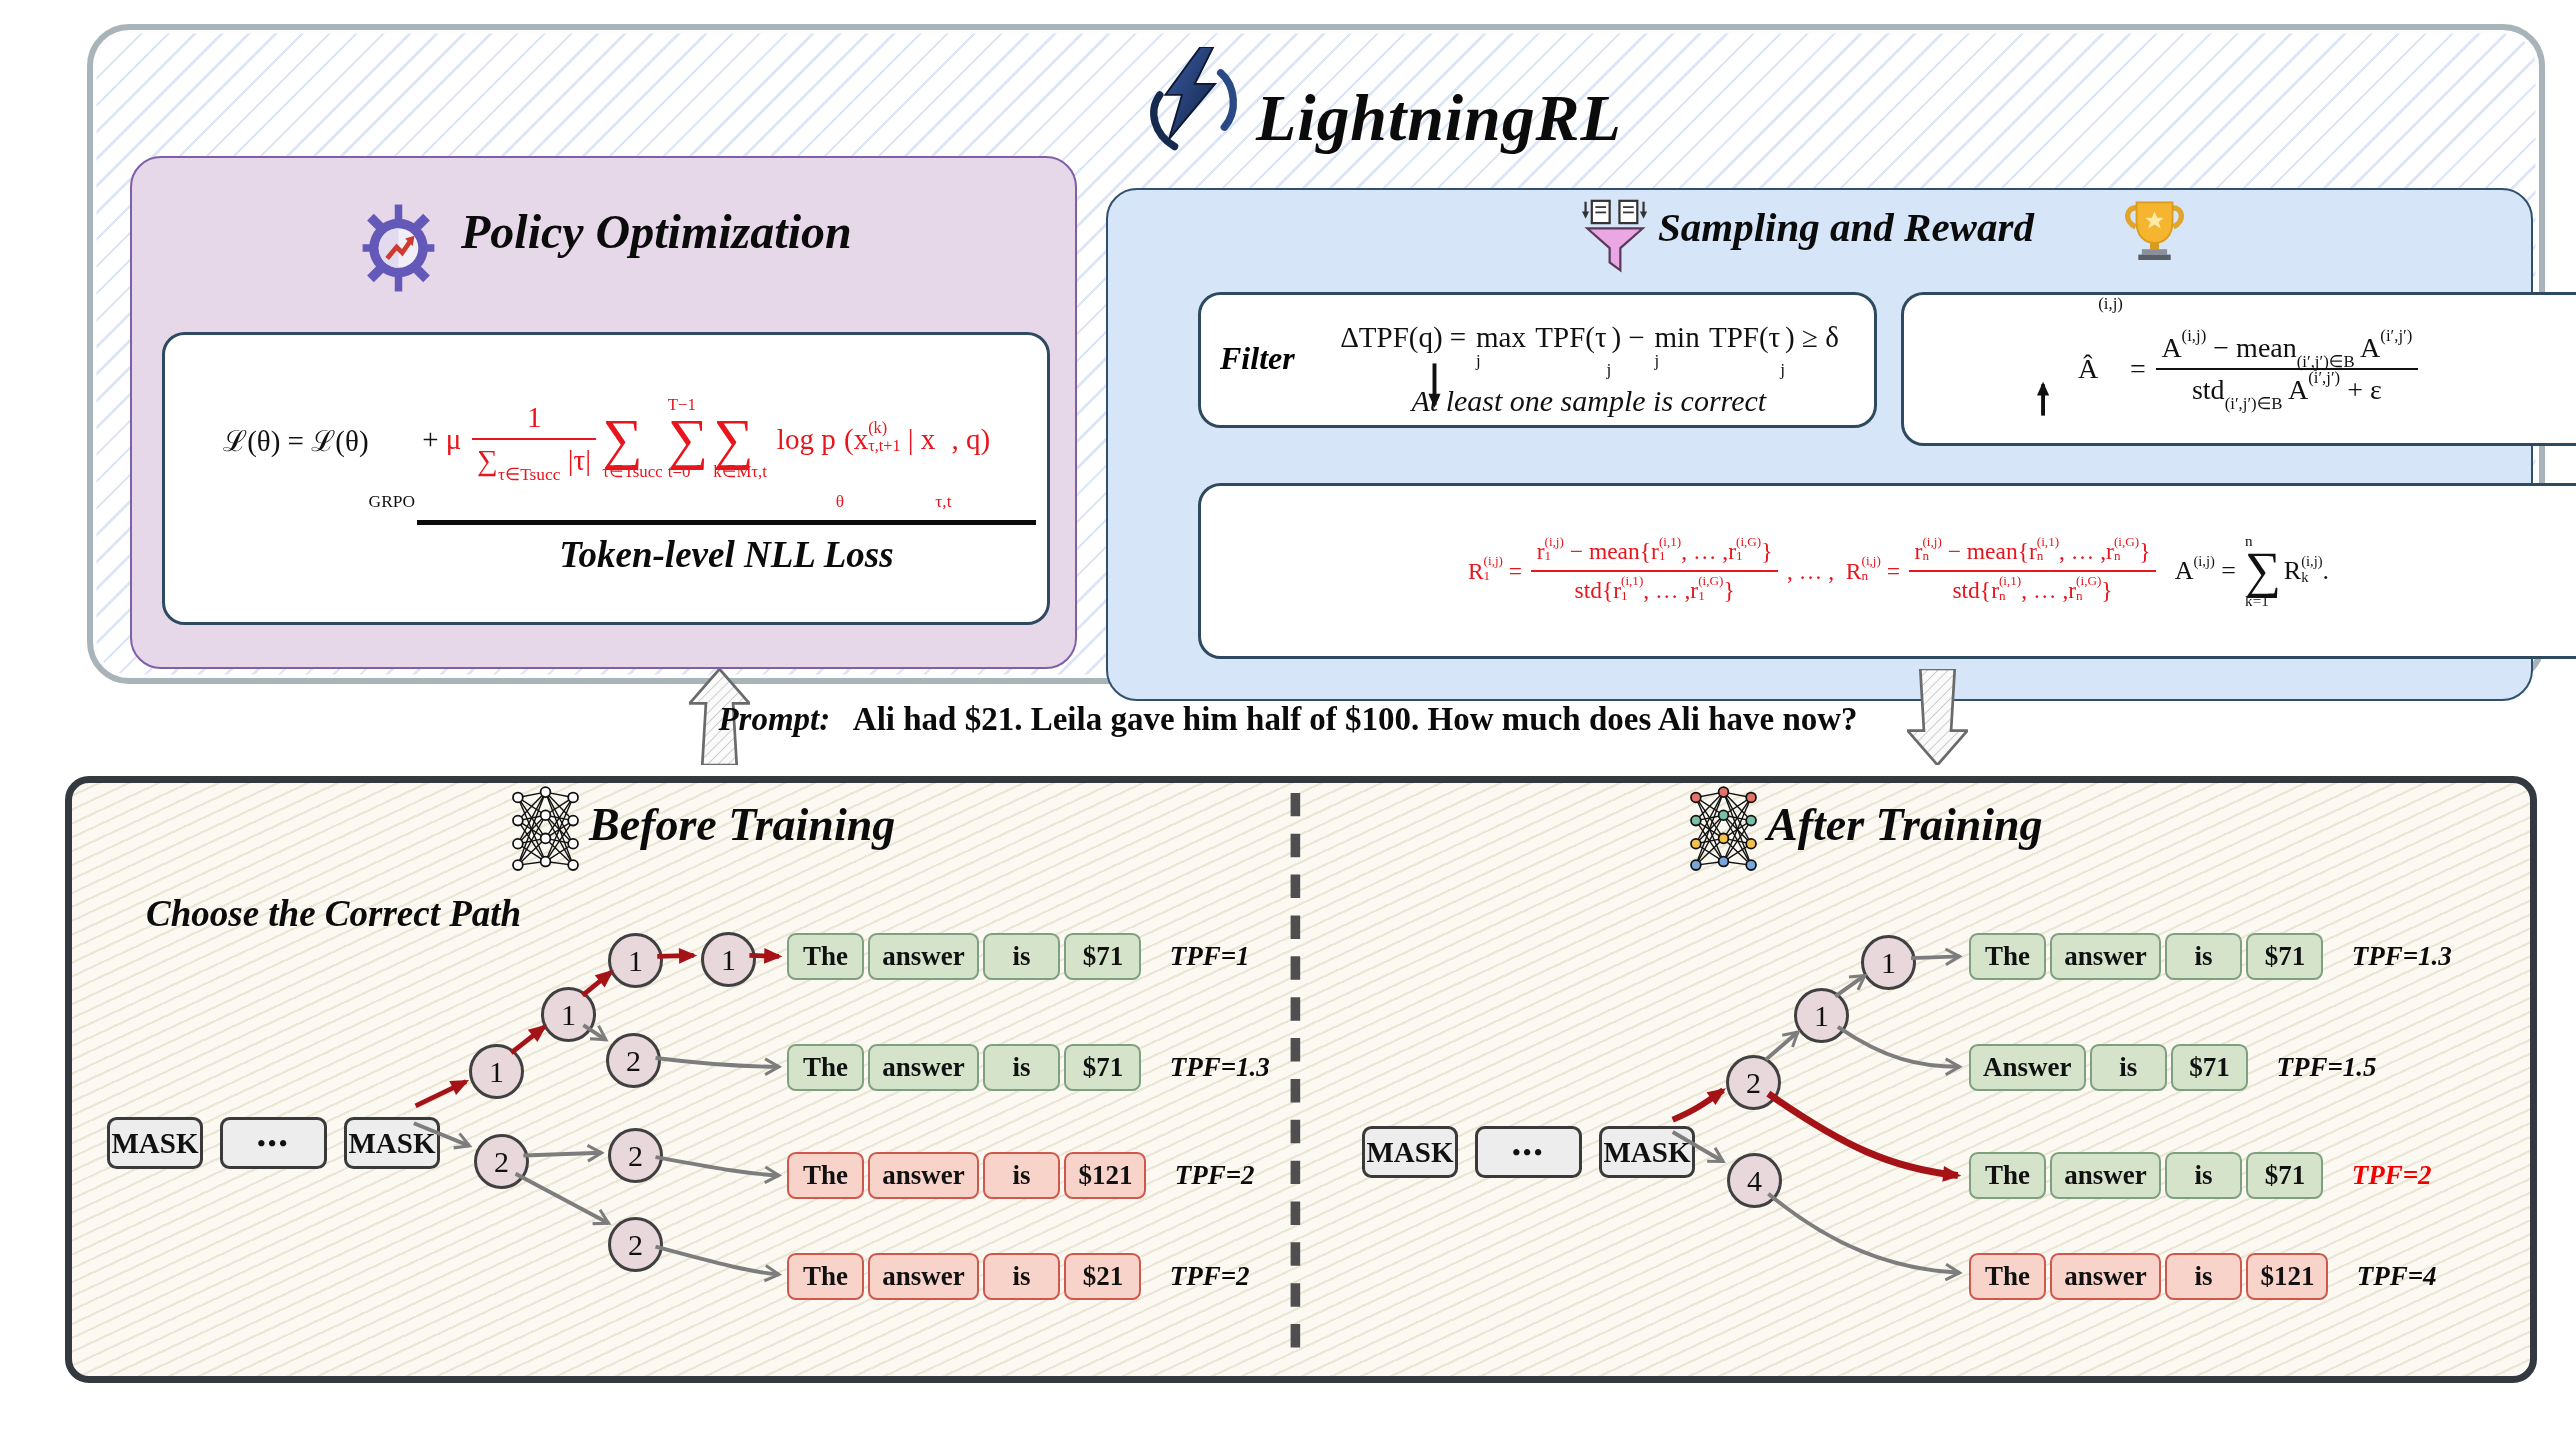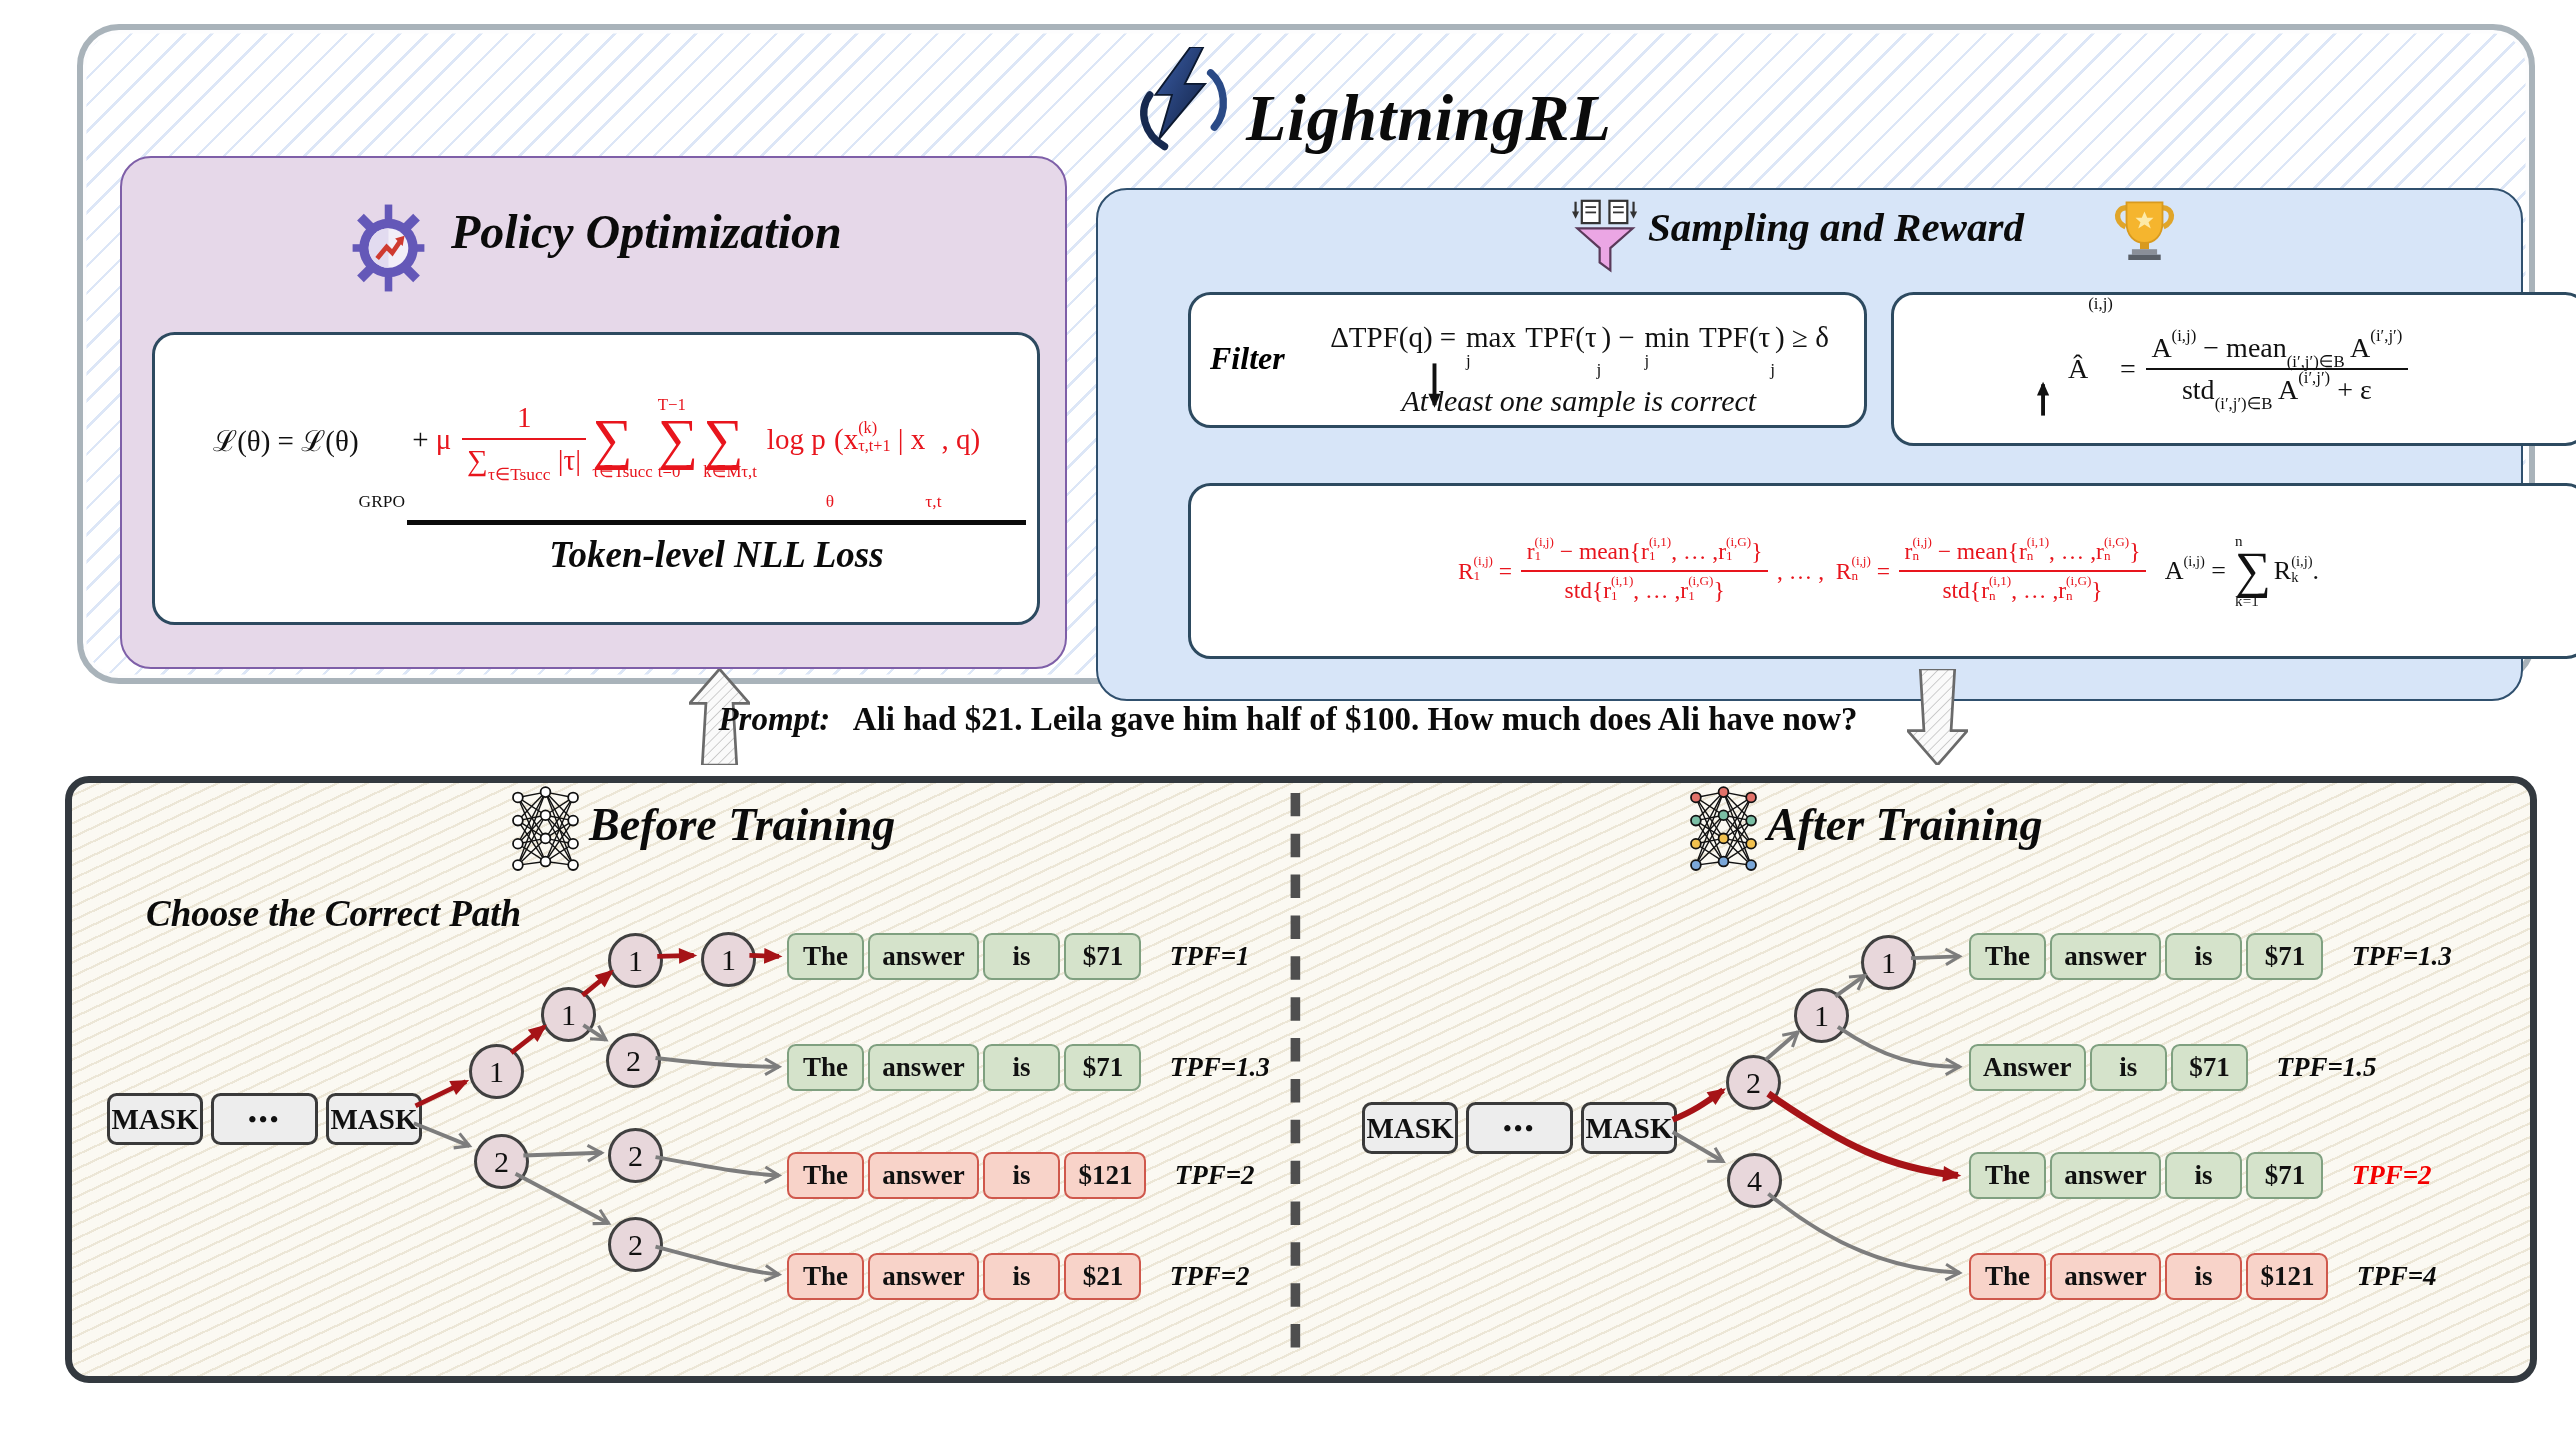--- a/index.html
+++ b/index.html
@@ -1,21 +1,21 @@
 <!DOCTYPE html>
 <html style="font-size:14px"><head>
 <meta charset="utf-8">
 <style>
   html,body{margin:0;padding:0;background:#fff;}
   body{font-family:"Liberation Serif", serif; width:2576px; height:1438px; overflow:hidden;}
   .canvas{position:relative;width:2576px;height:1438px;background:#fff;}
   .abs{position:absolute;}
 
   
-  .top-box{position:absolute;left:77px;top:24px;width:2446px;height:648px;
+  .top-box{position:absolute;left:87px;top:24px;width:2446px;height:648px;
     border:6px solid #a9b3ba;border-radius:42px;
     background:#fff repeating-linear-gradient(135deg, rgba(150,180,230,0) 0 16.5px, rgba(150,180,230,.33) 16.5px 19px);
     box-shadow:inset 0 0 0 3.5px #fdfdfe;}
   .logo-title{position:absolute;left:1163px;top:50px;font-size:66px;font-weight:bold;font-style:italic;color:#0b0b0b;letter-spacing:0.9px;}
   .panel{position:absolute;border-radius:31px;}
   .policy{left:37px;top:126px;width:943px;height:509px;background:#e6d8e9;border:2.6px solid #7e5fa8;}
   .sampling{left:1013px;top:126px;width:1423px;height:509px;background:#d7e5f8;border:2.6px solid #30506e;margin-top:32px;}
   .whitebox{position:absolute;background:#fff;border:3.5px solid #2d4a60;border-radius:22.6px;}
   .p-title{position:absolute;left:329px;top:46px;font-size:48px;font-weight:bold;font-style:italic;color:#0b0b0b;}
   .s-title{position:absolute;left:550px;top:13px;font-size:41px;font-weight:bold;font-style:italic;color:#0b0b0b;}
@@ -44,21 +44,21 @@
   .prompt-row{position:absolute;left:0;top:701px;width:2576px;text-align:center;font-size:33px;font-weight:bold;color:#0b0b0b;}
   .prompt-row .plabel{font-style:italic;margin-right:22.6px;}
 
   
   .bottom-box{position:absolute;left:65px;top:776px;width:2458px;height:593px;
     border:7.8px solid #33393f;border-radius:24px;
     background:#fbf9f2 repeating-linear-gradient(155deg, rgba(0,0,0,0) 0 10.4px, rgba(196,180,140,.27) 10.4px 12.6px);}
   .sec-title{position:absolute;font-size:46px;font-weight:bold;font-style:italic;color:#0b0b0b;}
   .subtitle{position:absolute;font-size:37px;font-weight:bold;font-style:italic;color:#0b0b0b;}
   .subtitle .red{color:#e8151d;}
-  .mask-row{position:absolute;display:flex;gap:8px;}
+  .mask-row{position:absolute;display:flex;gap:17px;margin-top:24px;}
   .mask{height:46px;background:#ededed;border:3px solid #3a3a3a;border-radius:9.6px;
     display:flex;align-items:center;justify-content:center;font-size:29px;font-weight:bold;color:#111;}
   .mask.m1,.mask.m3{width:90px;}
   .mask.m2{width:101px;letter-spacing:2.6px;font-size:23.5px;}
   .node{position:absolute;width:49px;height:49px;border-radius:50%;background:#e8d7db;border:3px solid #404040;
     display:flex;align-items:center;justify-content:center;font-size:30px;color:#111;}
   .row{position:absolute;display:flex;align-items:center;gap:4.3px;height:47px;}
   .tok{min-width:77px;height:47px;box-sizing:border-box;padding:16px 12px;border-radius:8.7px;
     display:flex;align-items:center;justify-content:center;font-size:27px;font-weight:bold;color:#111;}
   .tok.g{background:#d5e3cb;border:2.6px solid #7fa080;}

